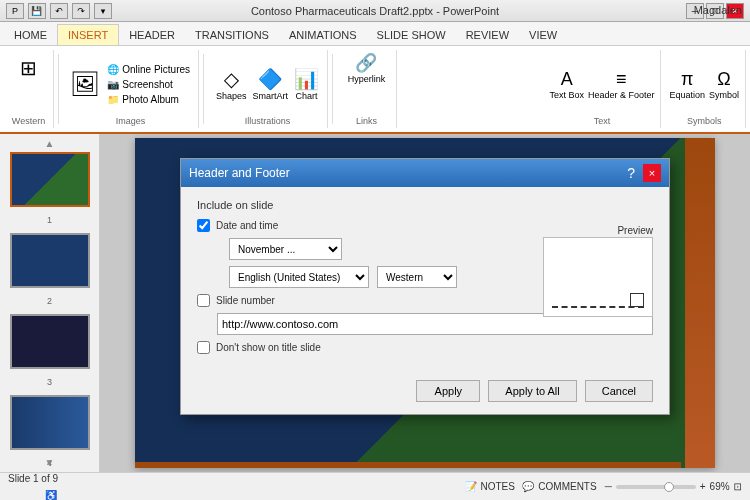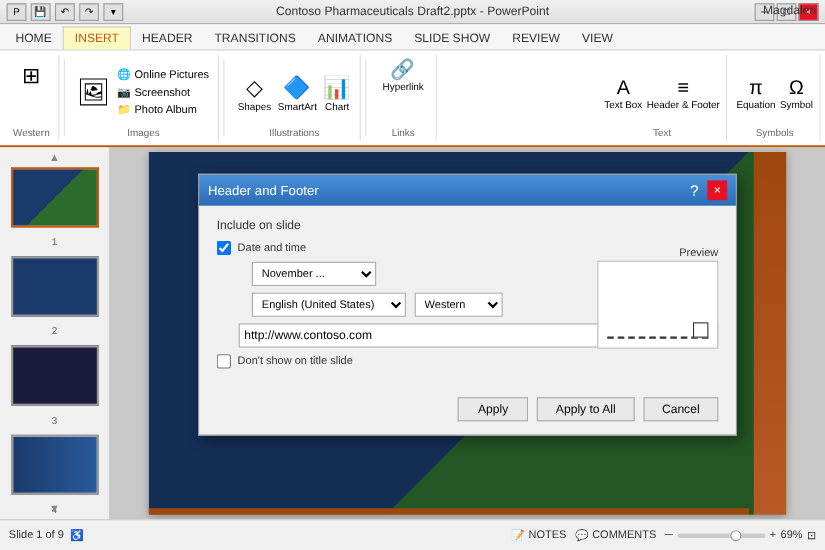--- a/index.html
+++ b/index.html
@@ -364,21 +364,21 @@
       height: 28px;
       background: #f0f0f0;
       border-top: 1px solid #ccc;
       display: flex;
       align-items: center;
       justify-content: space-between;
       padding: 0 8px;
       font-size: 10px;
       color: #333;
     }
-    .status-left { display: flex; align-items: flex-start; gap: 6px; }
+    .status-left { display: flex; align-items: flex-end; gap: 6px; flex-direction: column; }
     .status-right { display: flex; align-items: center; gap: 8px; }
     .status-item { display: flex; align-items: center; gap: 3px; cursor: pointer; }
     .zoom-bar {
       display: flex;
       align-items: center;
       gap: 4px;
       font-size: 10px;
     }
     .zoom-slider {
       width: 80px;
@@ -614,20 +614,24 @@
           <div class="dialog-row-indent" style="margin-left:32px;margin-bottom:6px;">
             <select class="dialog-select" style="width:140px;">
               <option>English (United States)</option>
             </select>
             <select class="dialog-select" style="width:80px;">
               <option>Western</option>
             </select>
           </div>
 
 
+          <div class="dialog-row">
+            <input type="checkbox" class="dialog-checkbox" style="">
+            <label class="dialog-label">Slide number</label>
+          </div>
 
 
           <div class="dialog-row-indent" style="margin-left:20px;margin-bottom:6px;">
             <div class="dialog-input-wrap">
               <input type="text" class="dialog-input" value="http://www.contoso.com" style="">
             </div>
           </div>
 
           <div class="dialog-row">
             <input type="checkbox" class="dialog-checkbox" style="">

